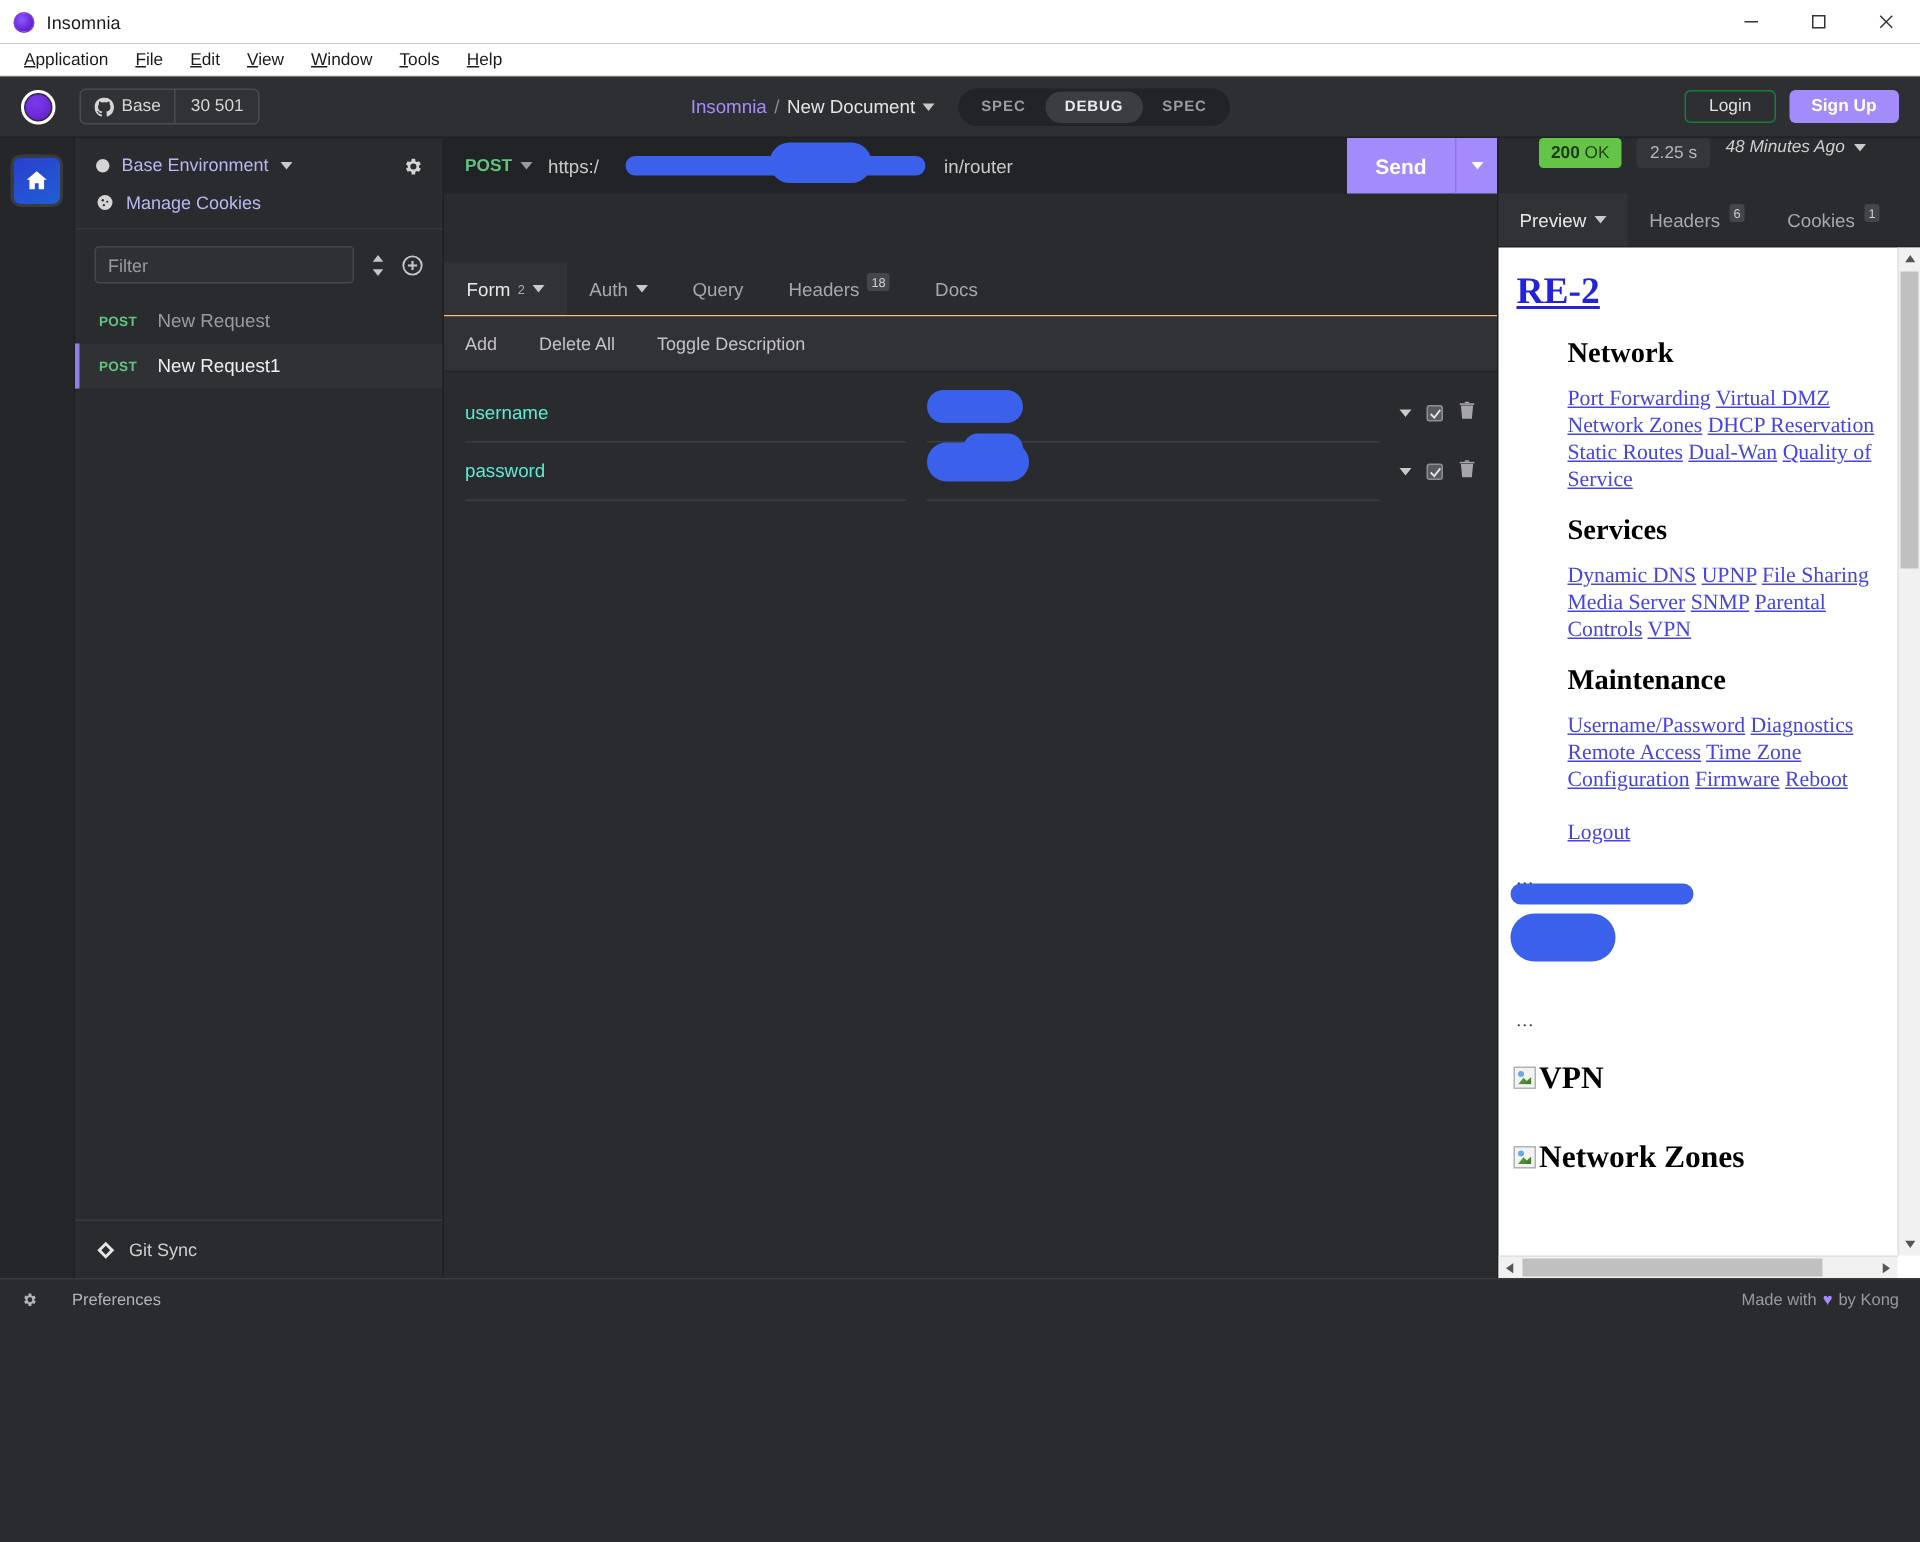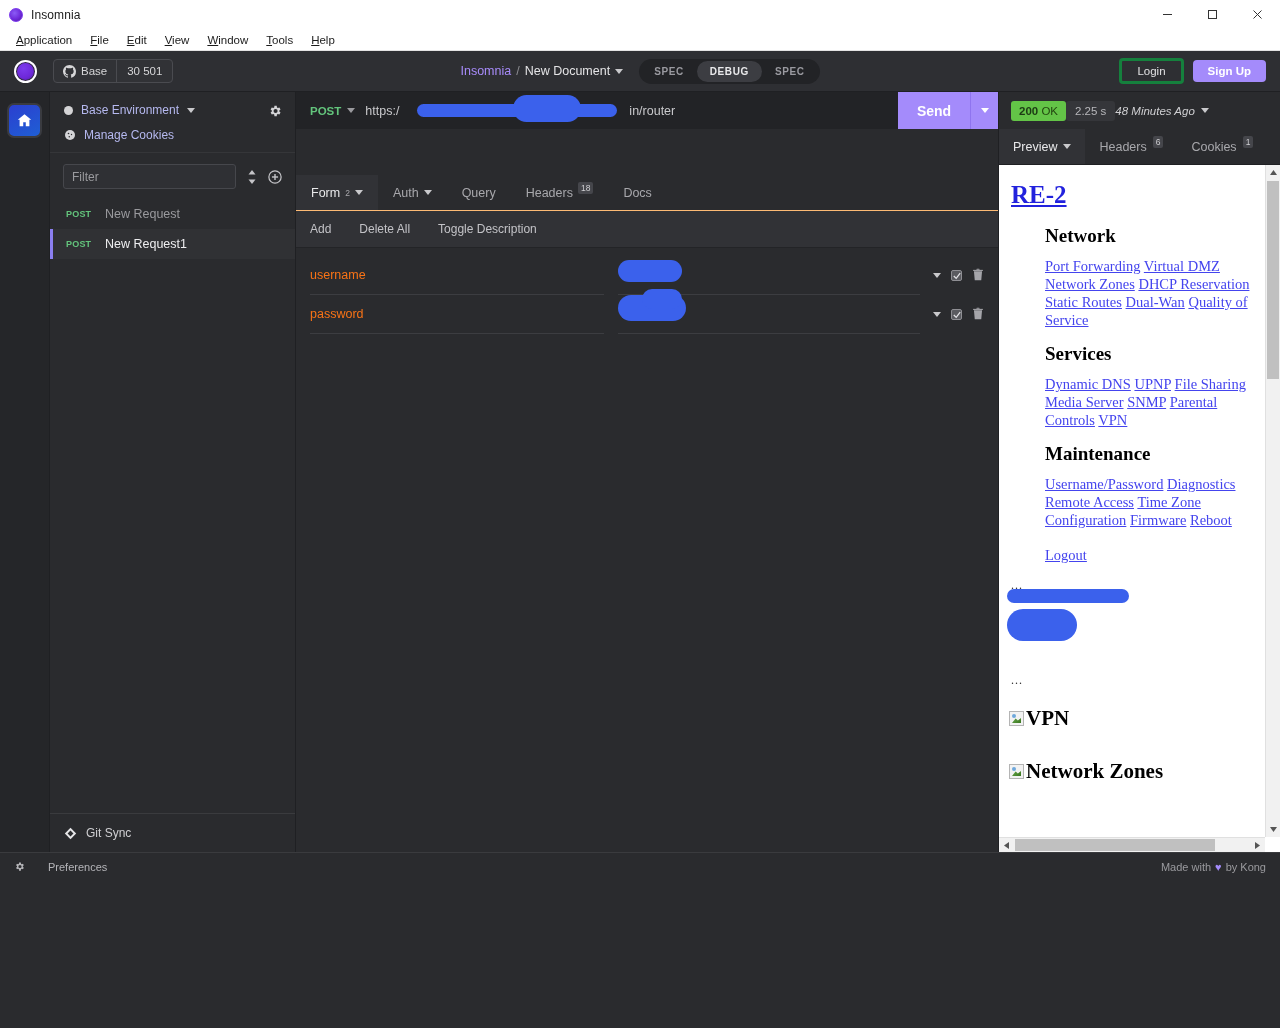--- a/index.html
+++ b/index.html
@@ -72,21 +72,21 @@
     display: flex; align-items: center; background: #222326; border-radius: 13px; padding: 2px;
     height: 25px;
   }
   .modebtn {
     font-size: 10px; font-weight: bold; letter-spacing: .6px; color: #9a9aa0;
     padding: 0 13px; height: 21px; display: flex; align-items: center; border-radius: 11px;
   }
   .modebtn.active { background: #3c3d42; color: #e9e9eb; }
   .topright { margin-left: auto; display: flex; align-items: center; gap: 9px; margin-right: 14px; }
   .btn-login {
-    font-size: 11.5px; color: #e0e0e2; border: 3px solid #15803d; border-radius: 4px;
+    font-size: 11.5px; color: #e0e0e2; border: 1px solid #15803d; border-radius: 4px;
     padding: 4px 15px; background: transparent;
   }
   .btn-signup {
     font-size: 11.5px; color: #ffffff; background: #a48bfb; border: none; border-radius: 4px;
     padding: 5px 15px; font-weight: 600;
   }
 
   
   .body { flex: 1 1 auto; display: flex; min-height: 0; background: #2a2b2e; }
 
@@ -176,33 +176,33 @@
     gap: 28px; padding-left: 14px; border-bottom: 1px solid #232427;
   }
   .action { font-size: 12px; color: #c3c3c7; }
   .formarea { flex: 1 1 auto; background: #2a2b2e; padding-top: 8px; }
   .formrow { display: flex; align-items: center; height: 39px; padding: 0 14px; }
   .formcell {
     height: 100%; display: flex; align-items: center; border-bottom: 1px solid #3c3d41; position: relative;
   }
   .formcell.key { width: 294px; }
   .formcell.val { flex: 1 1 auto; margin-left: 14px; }
-  .formkey { font-size: 12.5px; color: #f97316; }
+  .formkey { font-size: 12.5px; color: #5eead4; }
   .rowicons { display: flex; align-items: center; gap: 10px; margin-left: 13px; }
   .chk {
     width: 11px; height: 11px; border: 1px solid #8e8e93; border-radius: 2px; background: #5a5b60;
     display: flex; align-items: center; justify-content: center;
   }
 
   
   .respane {
     width: 282px; flex: 0 0 282px; display: flex; flex-direction: column; background: #2a2b2e;
     border-left: 1px solid #1f2023;
   }
-  .statusbar { height: 37px; flex: 0 0 37px; display: flex; align-items: center; padding: 0 12px; }
+  .statusbar { height: 37px; flex: 0 0 37px; display: flex; align-items: flex-start; gap: 10px; padding: 0 27px; }
   .pill-200 {
     background: #63c447; color: #1c3a14; font-size: 11.5px; font-weight: bold; border-radius: 3px;
     padding: 4px 8px;
   }
   .pill-200 .ok { font-weight: normal; color: #22460f; }
   .pill-time {
     background: #35363a; color: #b7b7bb; font-size: 11.5px; border-radius: 3px; padding: 4px 9px;
   }
   .when { font-size: 11.5px; color: #cfcfd2; display: flex; align-items: center; gap: 6px; font-style: italic; }
   .restabs { height: 36px; flex: 0 0 36px; display: flex; align-items: stretch; border-bottom: 1px solid #1f2023; }

